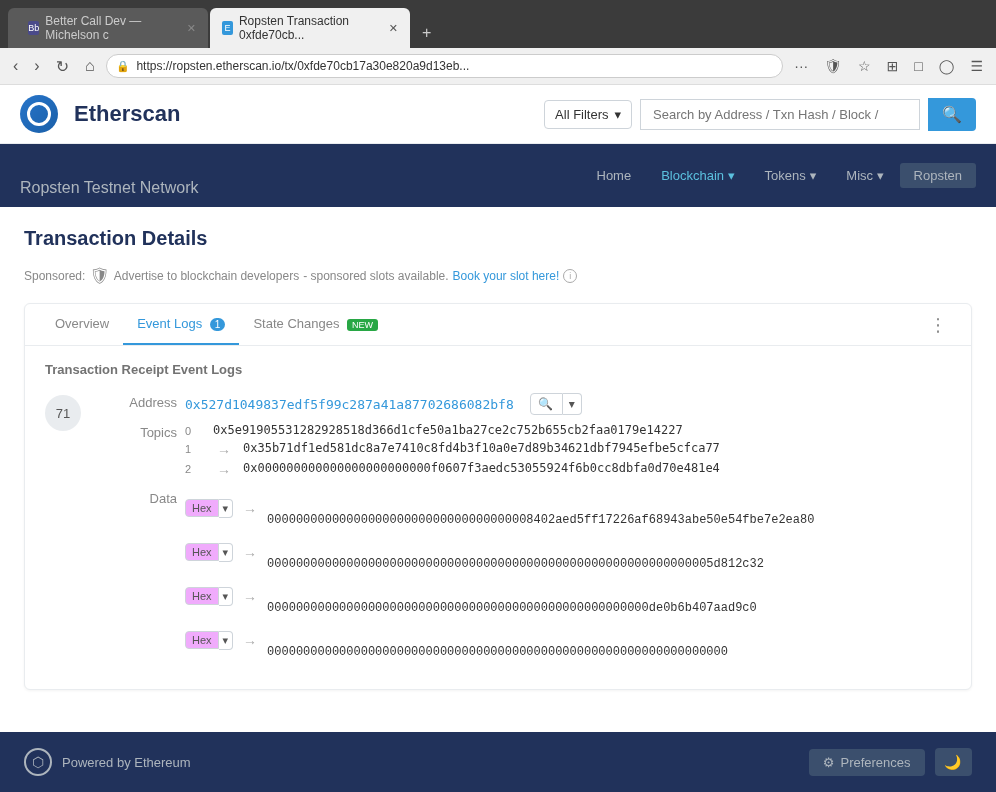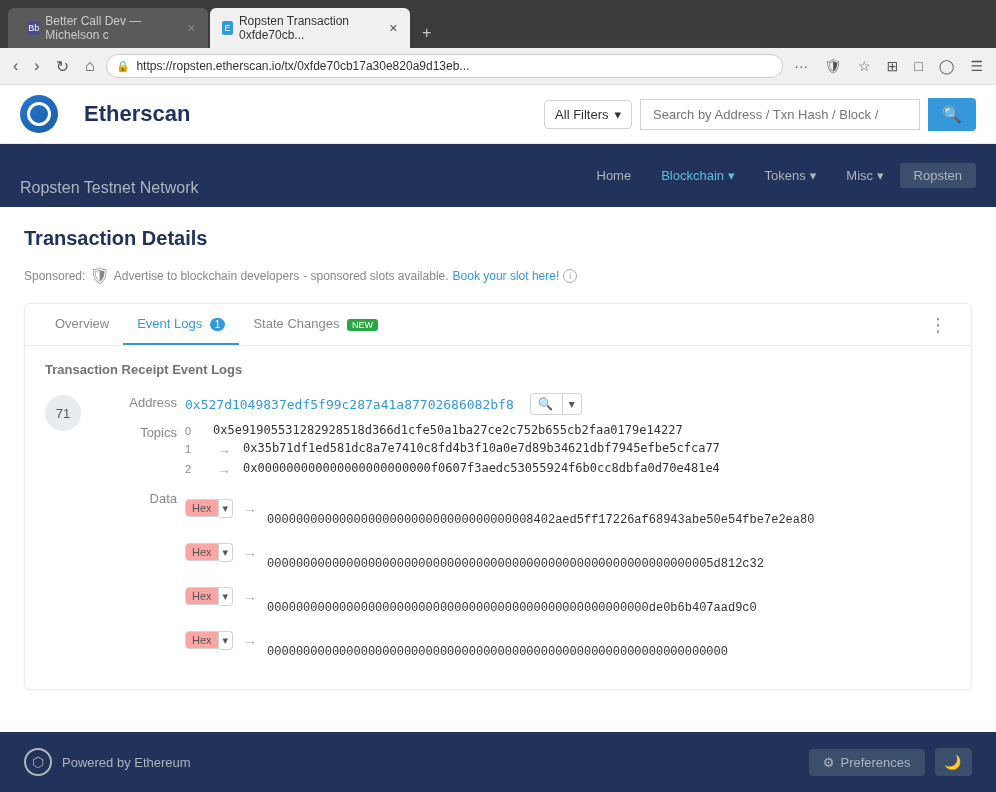--- a/index.html
+++ b/index.html
@@ -20,21 +20,21 @@
     .browser-address-bar { flex: 1; display: flex; align-items: center; background: white; border: 1px solid #ccc; border-radius: 20px; padding: 4px 10px; font-size: 12px; color: #333; gap: 6px; }
     .browser-address-bar .lock-icon { color: #4caf50; font-size: 11px; }
     .browser-address-text { flex: 1; overflow: hidden; text-overflow: ellipsis; white-space: nowrap; color: #333; }
     .browser-menu-btn { background: none; border: none; color: #555; font-size: 14px; padding: 2px 5px; cursor: pointer; }
 
     
     .page { background: white; min-height: 650px; }
 
     
     .site-header { background: white; border-bottom: 1px solid #e9ecef; padding: 10px 20px; display: flex; align-items: center; justify-content: space-between; }
-    .logo-area { display: flex; align-items: center; gap: 26px; }
+    .logo-area { display: flex; align-items: center; gap: 16px; }
     .logo-circle { width: 38px; height: 38px; background: linear-gradient(135deg, #2775ca, #1a5fa8); border-radius: 50%; display: flex; align-items: center; justify-content: center; }
     .logo-inner { width: 24px; height: 24px; border: 3px solid white; border-radius: 50%; }
     .logo-text { font-size: 22px; font-weight: bold; color: #21325b; }
     .header-right { display: flex; align-items: center; gap: 8px; }
     .filter-select { border: 1px solid #ced4da; border-radius: 4px; padding: 6px 10px; font-size: 13px; background: white; color: #333; display: flex; align-items: center; gap: 6px; cursor: pointer; }
     .search-input { border: 1px solid #ced4da; border-radius: 0; padding: 7px 12px; font-size: 13px; width: 280px; outline: none; color: #999; }
     .search-btn { background: #3498db; border: none; color: white; padding: 7px 14px; cursor: pointer; font-size: 16px; border-radius: 0 4px 4px 0; }
 
     
     .nav-bar { background: #21325b; padding: 0 20px; display: flex; align-items: center; justify-content: space-between; }
@@ -74,21 +74,21 @@
     .address-link { color: #3498db; text-decoration: none; font-size: 13px; font-family: monospace; }
     .addr-btn { border: 1px solid #ced4da; background: white; border-radius: 4px 0 0 4px; padding: 3px 8px; font-size: 12px; cursor: pointer; color: #555; }
     .addr-dropdown { border: 1px solid #ced4da; border-left: none; background: white; border-radius: 0 4px 4px 0; padding: 3px 6px; font-size: 12px; cursor: pointer; color: #555; }
     .addr-group { display: flex; align-items: center; }
     .topic-row { display: flex; align-items: flex-start; margin-bottom: 4px; gap: 8px; }
     .topic-index { width: 20px; font-size: 11px; color: #888; padding-top: 2px; flex-shrink: 0; }
     .topic-arrow { color: #aaa; margin: 0 4px; }
     .topic-value { font-family: monospace; font-size: 12px; color: #333; word-break: break-all; }
 
     .data-row { display: flex; align-items: center; margin-bottom: 6px; gap: 6px; }
-    .hex-select { border: 1px solid #ced4da; border-radius: 4px 0 0 4px; padding: 2px 6px; font-size: 11px; background: #fca5a5; color: #555; display: flex; align-items: center; gap: 3px; cursor: pointer; }
+    .hex-select { border: 1px solid #ced4da; border-radius: 4px 0 0 4px; padding: 2px 6px; font-size: 11px; background: #f0abfc; color: #555; display: flex; align-items: center; gap: 3px; cursor: pointer; }
     .hex-dropdown { border: 1px solid #ced4da; border-left: none; border-radius: 0 4px 4px 0; padding: 2px 4px; font-size: 11px; background: white; color: #555; cursor: pointer; }
     .data-arrow { color: #aaa; margin: 0 4px; }
     .data-value { font-family: Liberation Mono, monospace; font-size: 12px; color: #333; word-break: break-all; margin-top: 24px; }
 
     
     .footer { background: #21325b; color: #adb5bd; padding: 16px 24px; display: flex; align-items: center; justify-content: space-between; margin-top: auto; }
     .footer-logo { display: flex; align-items: center; gap: 10px; font-size: 13px; }
     .footer-logo-circle { width: 28px; height: 28px; border: 2px solid #adb5bd; border-radius: 50%; display: flex; align-items: center; justify-content: center; }
     .footer-right { display: flex; align-items: center; gap: 10px; }
     .preferences-btn { background: #3b4f6d; border: none; color: #adb5bd; padding: 6px 14px; border-radius: 4px; font-size: 13px; cursor: pointer; display: flex; align-items: center; gap: 6px; }

